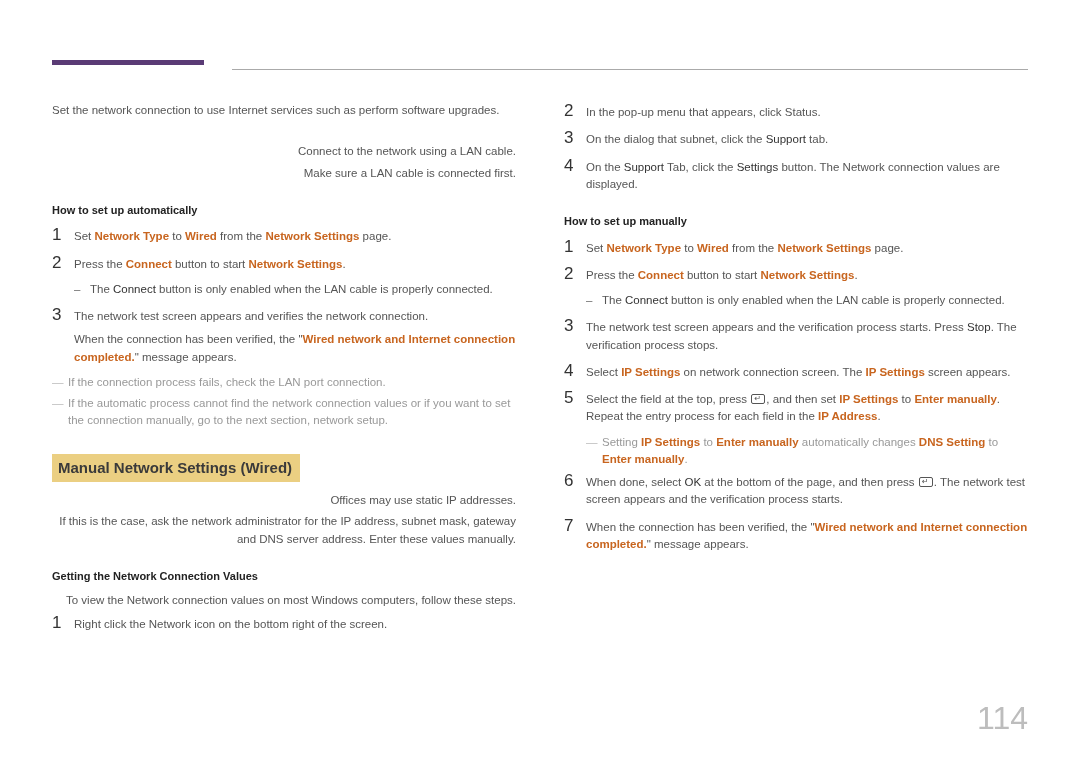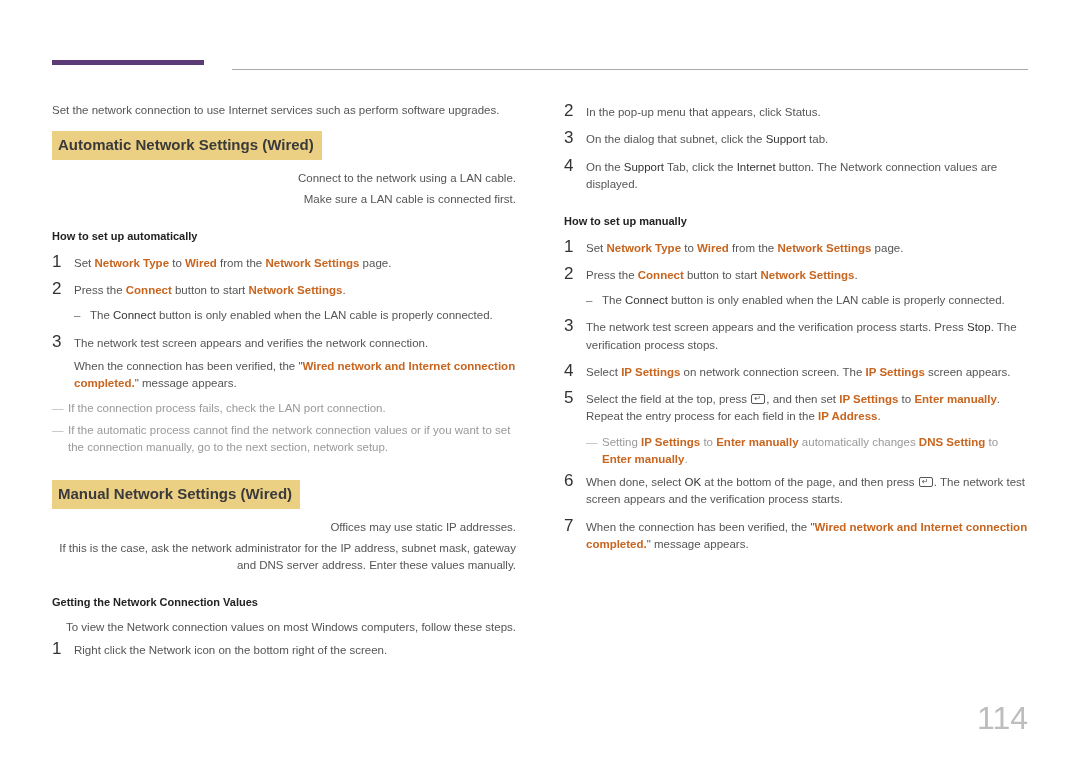--- a/index.html
+++ b/index.html
@@ -26,21 +26,21 @@
     left: 232px;
     right: 52px;
     border-top: 1px solid #aaa;
   }
   .columns {
     display: flex;
     gap: 48px;
     margin-top: 42px;
   }
   .col { flex: 1; font-size: 11.5px; line-height: 1.5; }
-  .intro { margin-bottom: 6px; color: #555; }
+  .intro { margin-bottom: 24px; color: #555; }
   .section-hl {
     display: inline-block;
     background: #ebcf82;
     color: #3a3a3a;
     font-weight: 700;
     font-size: 15px;
     padding: 3px 8px 3px 6px;
     margin: 6px 0 10px 0;
   }
   .para { margin-bottom: 4px; color: #555; text-align: right; }
@@ -115,21 +115,20 @@
 <body>
 
 <div class="accent-bar"></div>
 <div class="top-rule"></div>
 
 <div class="columns">
 
   <div class="col">
     <div class="intro">Set the network connection to use Internet services such as perform software upgrades.</div>
 
-    <div class="section-hl">Automatic Network Settings (Wired)</div>
     <div class="para">Connect to the network using a LAN cable.</div>
     <div class="para">Make sure a LAN cable is connected first.</div>
 
     <div class="subhead">How to set up automatically</div>
 
     <div class="step">
       <div class="step-num">1</div>
       <div class="step-body">
         <span>Set </span><span class="orange">Network Type</span><span> to </span><span class="orange">Wired</span><span> from the </span><span class="orange">Network Settings</span><span> page.</span>
       </div>
@@ -183,21 +182,21 @@
     </div>
     <div class="step">
       <div class="step-num">3</div>
       <div class="step-body">
         <span>On the dialog that subnet, click the </span><span class="bold">Support</span><span> tab.</span>
       </div>
     </div>
     <div class="step">
       <div class="step-num">4</div>
       <div class="step-body">
-        <span>On the </span><span class="bold">Support</span><span> Tab, click the </span><span class="bold">Internet</span><span> button. The Network connection values are displayed.</span>
+        <span>On the </span><span class="bold">Support</span><span> Tab, click the </span><span class="bold">Settings</span><span> button. The Network connection values are displayed.</span>
       </div>
     </div>
 
     <div class="subhead">How to set up manually</div>
 
     <div class="step">
       <div class="step-num">1</div>
       <div class="step-body">
         <span>Set </span><span class="orange">Network Type</span><span> to </span><span class="orange">Wired</span><span> from the </span><span class="orange">Network Settings</span><span> page.</span>
       </div>

